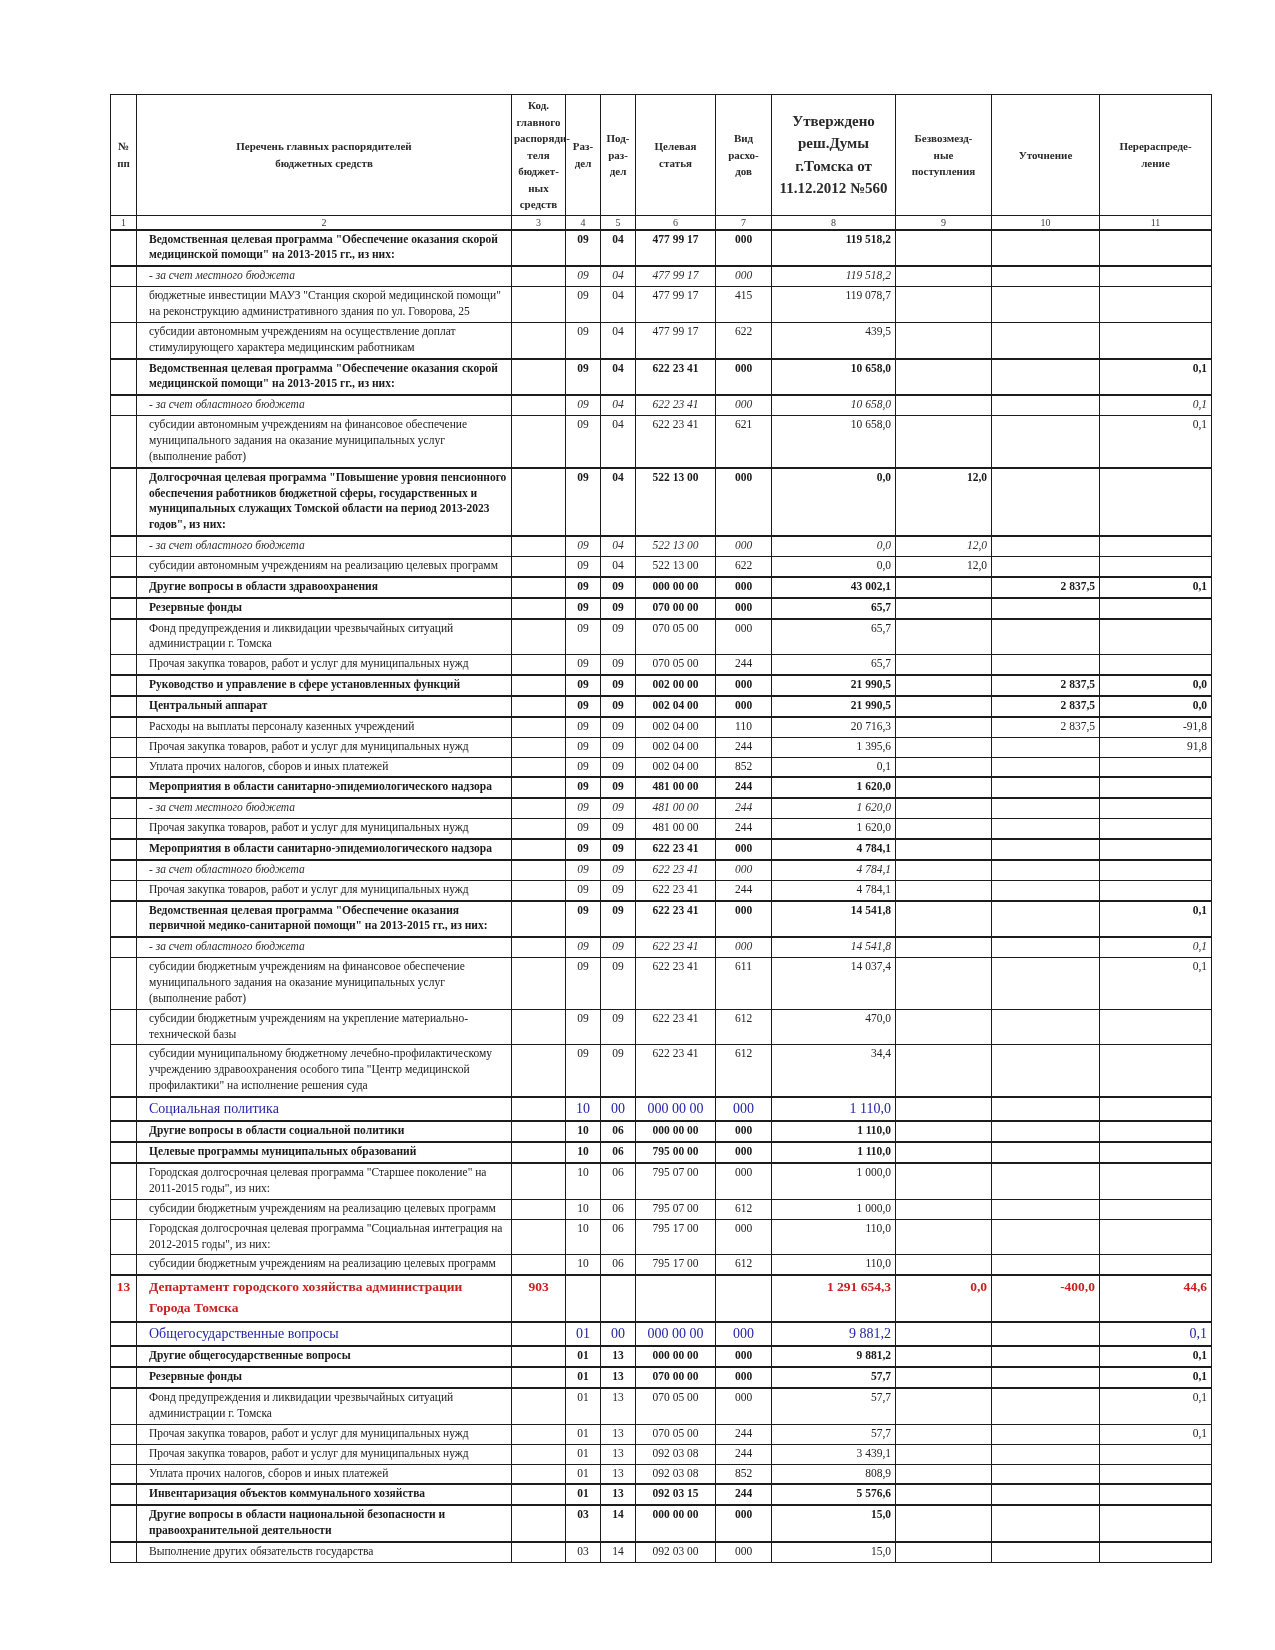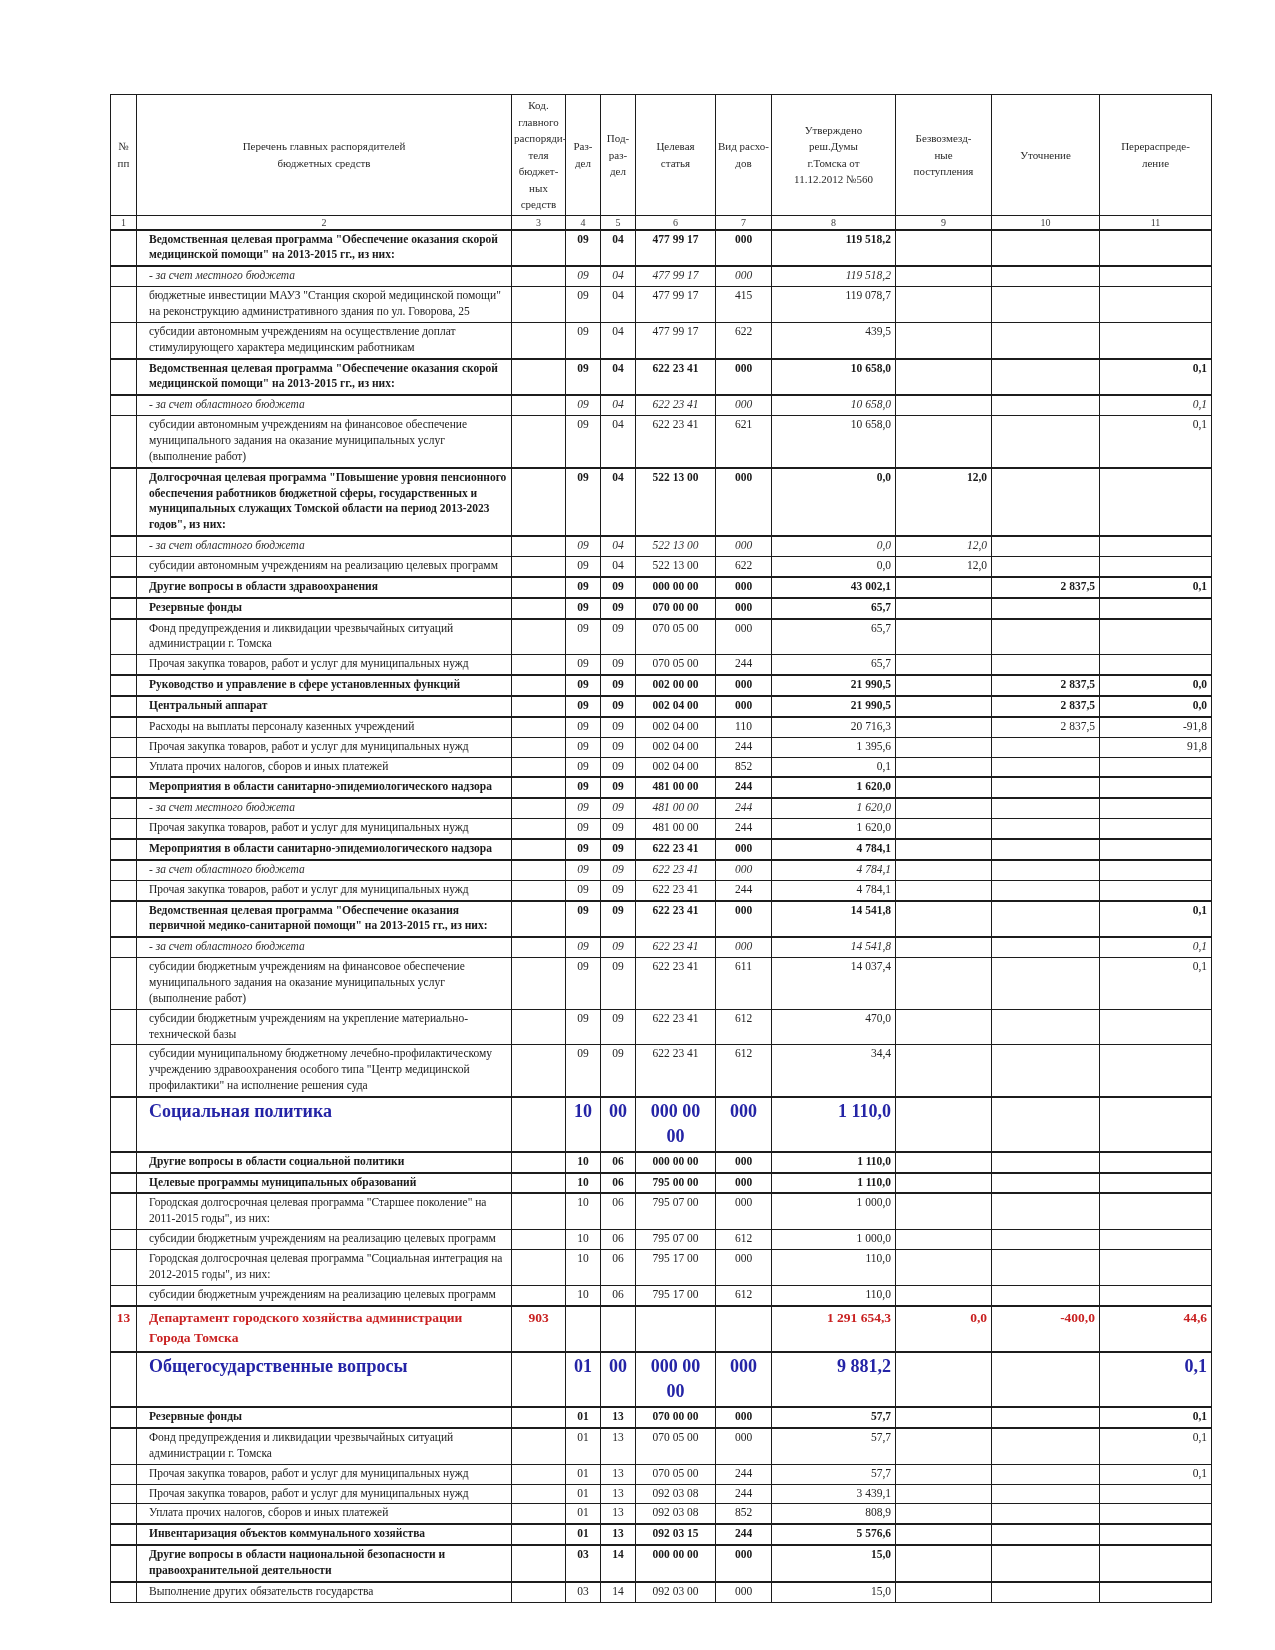--- a/index.html
+++ b/index.html
@@ -22,41 +22,41 @@
   col.col-st{width:80px}
   col.col-vr{width:56px}
   col.col-approved{width:124px}
   col.col-grat{width:96px}
   col.col-clar{width:108px}
   col.col-redist{width:112px}
 
   th,td{border:1px solid #1c1c1c;}
   th.hdr{
     height:96px;vertical-align:middle;text-align:center;
-    font-weight:normal;font-size:11px;line-height:1.5;
+    font-weight:bold;font-size:11px;line-height:1.5;
     white-space:pre-line;padding:2px 2px;color:#2a2a2a;
   }
-  th.hdr.big{font-size:11px;margin-top:31px;}
+  th.hdr.big{font-size:15px;margin-top:31px;}
   td.numrow{
     text-align:center;font-size:10px;color:#3a3a3a;
     padding:1px 0;border-bottom:2px solid #1c1c1c;
   }
   td.cell{
     font-size:11.5px;line-height:1.38;padding:1px 4px 2px 4px;
     vertical-align:top;word-wrap:break-word;
   }
   .c-num{text-align:center;}
   .c-name{text-align:left;}
   .c-code,.c-rz,.c-pr,.c-st,.c-vr{text-align:center;}
   .c-approved,.c-grat,.c-clar,.c-redist{text-align:right;}
 
   tr.bold td{font-weight:bold;}
   tr.bold td,tr.section td,tr.dept td{border-top-width:2px;border-bottom-width:2px;}
   tr.italic td{font-style:italic;color:#2f2f2f;}
-  tr.section td{font-weight:bold;color:#2424a6;font-size:18px;}
+  tr.section td{font-weight:normal;color:#2424a6;font-size:14px;}
   tr.dept td{font-weight:bold;color:#c92121;font-size:13.5px;line-height:1.55;}
   tr.normal td{color:#222;}
   tr.row td.c-name{padding-left:12px;}
 </style>
 </head>
 <body>
 
 <div class="page">
   <table class="budget">
     <colgroup>
@@ -622,20 +622,33 @@
           <td class="cell c-pr">00</td>
           <td class="cell c-st">000 00 00</td>
           <td class="cell c-vr">000</td>
           <td class="cell c-approved">9 881,2</td>
           <td class="cell c-grat"></td>
           <td class="cell c-clar"></td>
           <td class="cell c-redist">0,1</td>
         </tr>
         <tr class="row bold">
           <td class="cell c-num"></td>
+          <td class="cell c-name">Другие общегосударственные вопросы</td>
+          <td class="cell c-code"></td>
+          <td class="cell c-rz">01</td>
+          <td class="cell c-pr">13</td>
+          <td class="cell c-st">000 00 00</td>
+          <td class="cell c-vr">000</td>
+          <td class="cell c-approved">9 881,2</td>
+          <td class="cell c-grat"></td>
+          <td class="cell c-clar"></td>
+          <td class="cell c-redist">0,1</td>
+        </tr>
+        <tr class="row bold">
+          <td class="cell c-num"></td>
           <td class="cell c-name">Резервные фонды</td>
           <td class="cell c-code"></td>
           <td class="cell c-rz">01</td>
           <td class="cell c-pr">13</td>
           <td class="cell c-st">070 00 00</td>
           <td class="cell c-vr">000</td>
           <td class="cell c-approved">57,7</td>
           <td class="cell c-grat"></td>
           <td class="cell c-clar"></td>
           <td class="cell c-redist">0,1</td>

